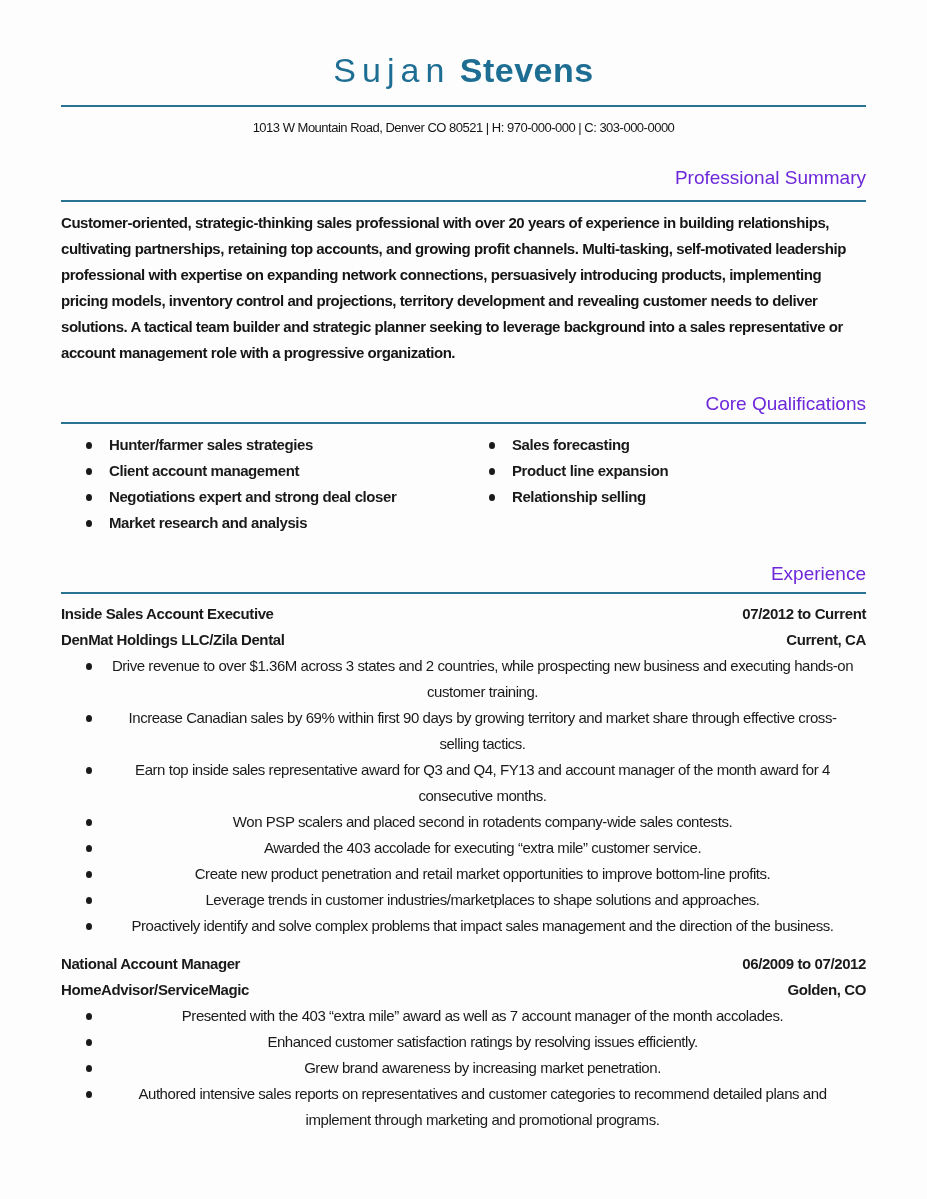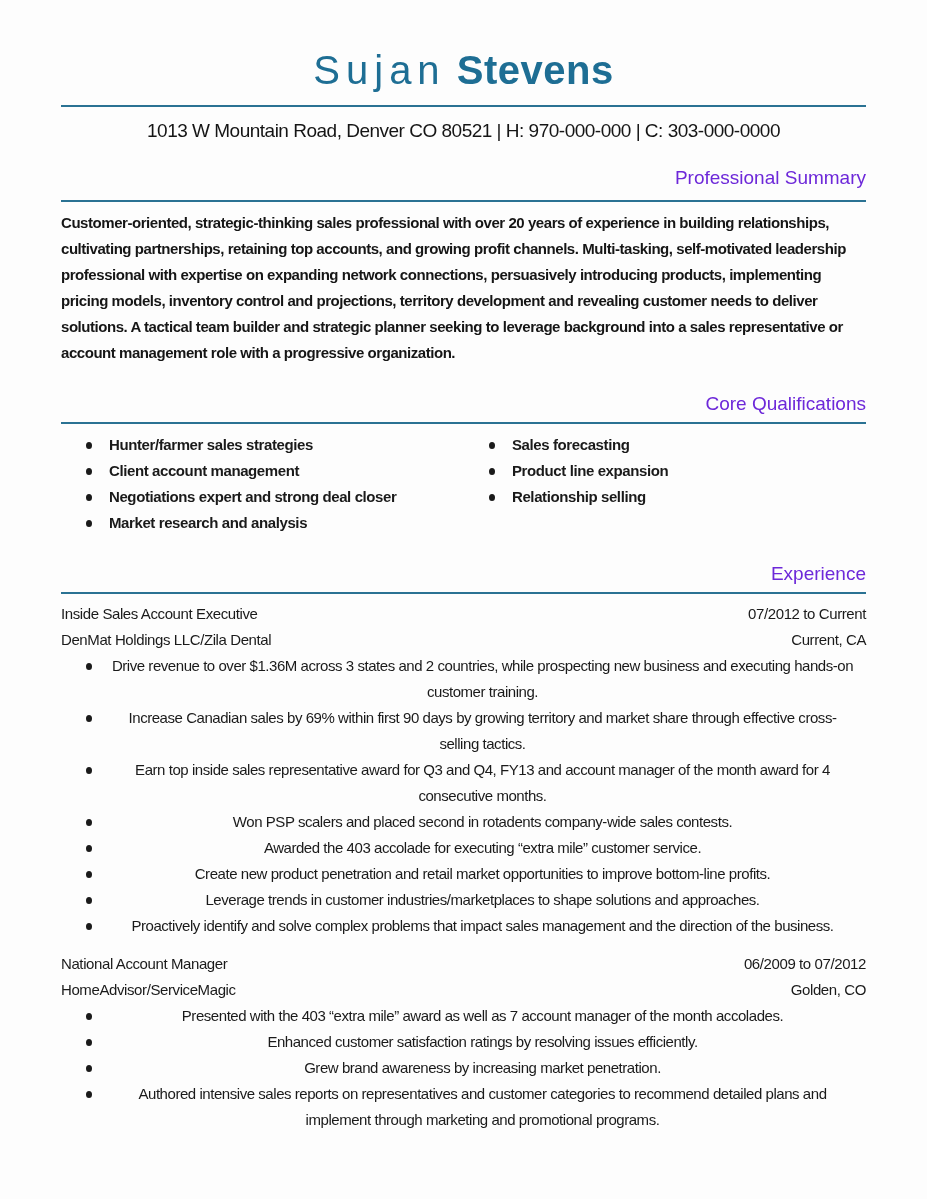--- a/index.html
+++ b/index.html
@@ -3,44 +3,44 @@
 <meta charset="utf-8">
 <style>
   html, body { margin: 0; padding: 0; background: #fdfdfd; }
   body {
     width: 927px; height: 1199px; position: relative; overflow: hidden;
     font-family: "Liberation Sans", sans-serif; color: #1a1a1a;
   }
   .page { position: absolute; left: 61px; top: 0; width: 805px; }
   .name {
     position: absolute; left: 0; width: 805px; top: 50px; text-align: center;
-    font-size: 40px; color: #1e6e94; line-height: 40px;
+    font-size: 34px; color: #1e6e94; line-height: 40px;
   }
   .name .first { letter-spacing: 6px; font-weight: normal; }
   .name .last { font-weight: bold; letter-spacing: 0.5px; }
   .rule { position: absolute; left: 0; width: 805px; height: 2px; background: #2a7293; }
   .contact {
     position: absolute; left: 0; width: 805px; top: 120px; text-align: center;
-    font-size: 19px; letter-spacing: -0.5px; color: #151515;
+    font-size: 13px; letter-spacing: -0.5px; color: #151515;
   }
   .heading {
     position: absolute; left: 0; width: 805px; text-align: right;
     font-size: 19px; font-weight: normal; color: #6d28d9; letter-spacing: 0px;
   }
   .summary {
     position: absolute; left: 0; top: 210px; width: 805px;
     font-size: 15px; line-height: 26px; letter-spacing: -0.45px; color: #161616; font-weight: bold;
   }
   ul.quals { position: absolute; margin: 0; padding: 0; list-style: none; font-size: 15px; letter-spacing: -0.4px; font-weight: bold; }
   ul.quals li { height: 26px; line-height: 26px; position: relative; padding-left: 48px; }
   .bullet {
     position: absolute; left: 25px; top: 10px; width: 6px; height: 7px; border-radius: 50%; background: #1a1a1a;
   }
   .job { position: absolute; left: 0; width: 805px; }
-  .job-row { height: 26px; line-height: 26px; font-size: 15px; font-weight: normal; letter-spacing: -0.4px; display: flex; justify-content: space-between; }
+  .job-row { height: 26px; line-height: 26px; font-size: 15px; font-weight: bold; letter-spacing: -0.4px; display: flex; justify-content: space-between; }
   ul.duties { margin: 0; padding: 0; list-style: none; font-size: 15px; letter-spacing: -0.45px; }
   ul.duties li { position: relative; padding-left: 48px; line-height: 26px; padding-right: 10px; text-align: center; }
 </style>
 </head>
 <body>
 
 <div class="page">
 
   <div class="name">
     <span class="first">Sujan</span>

